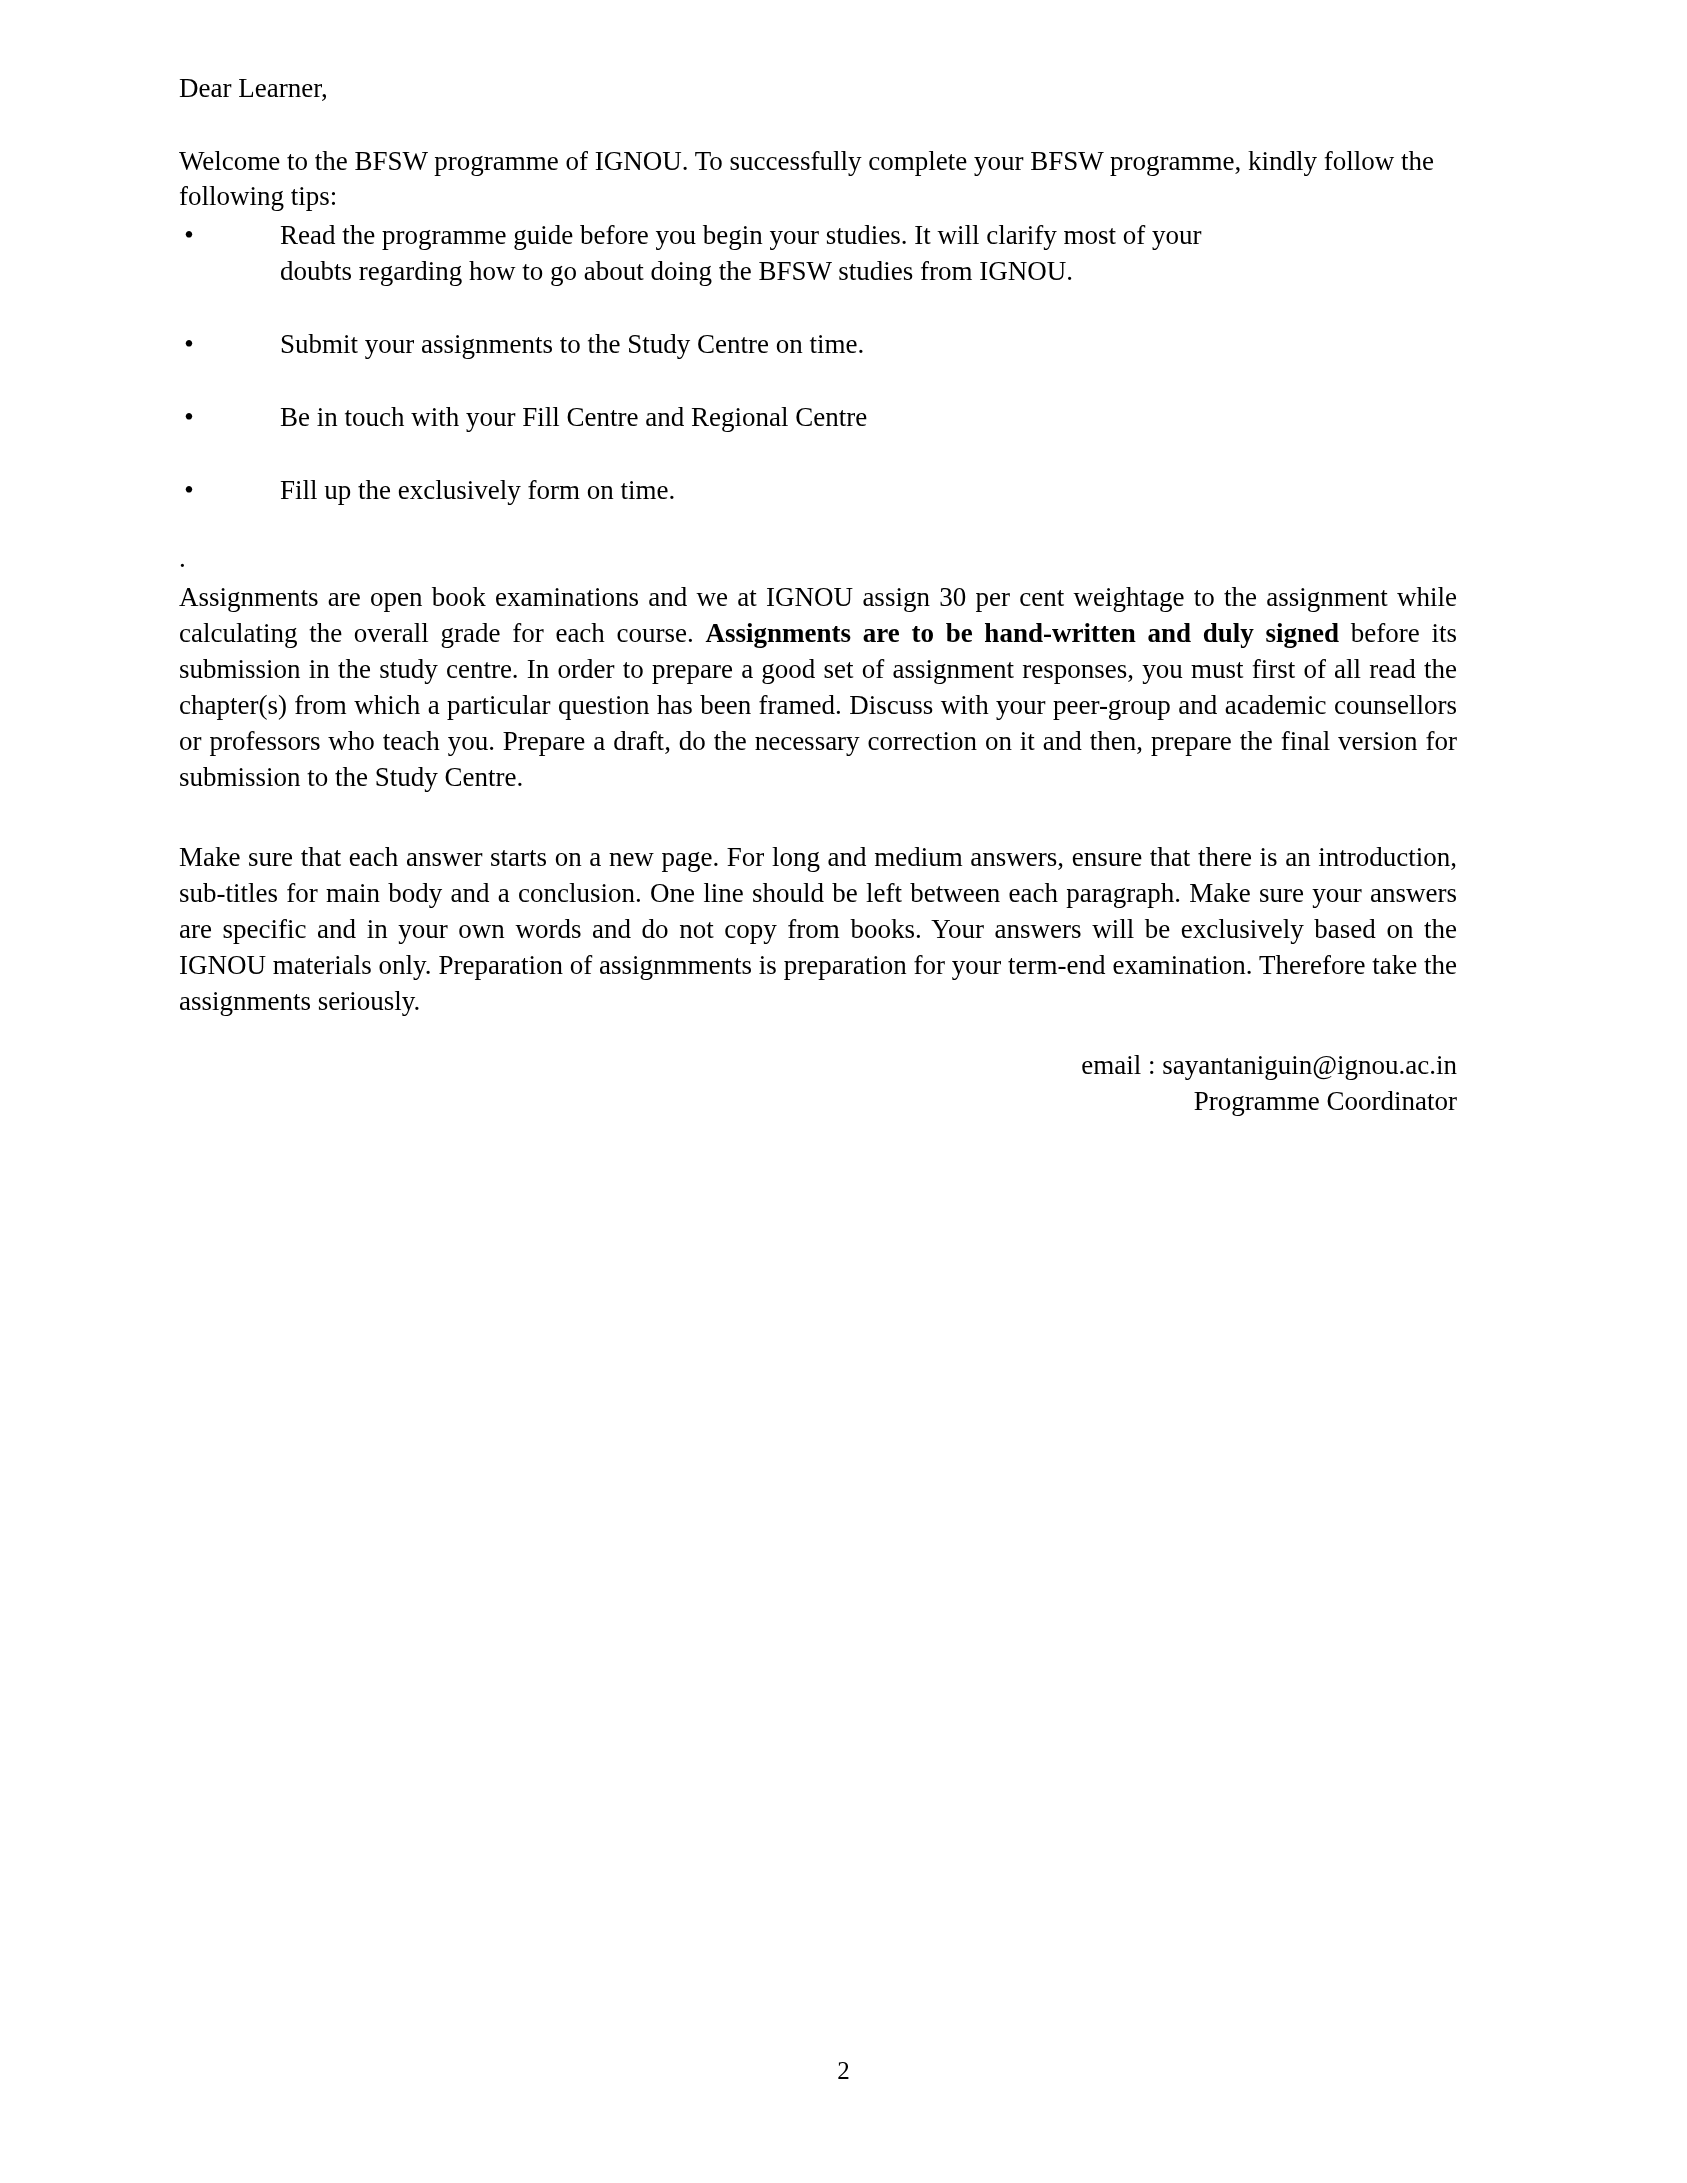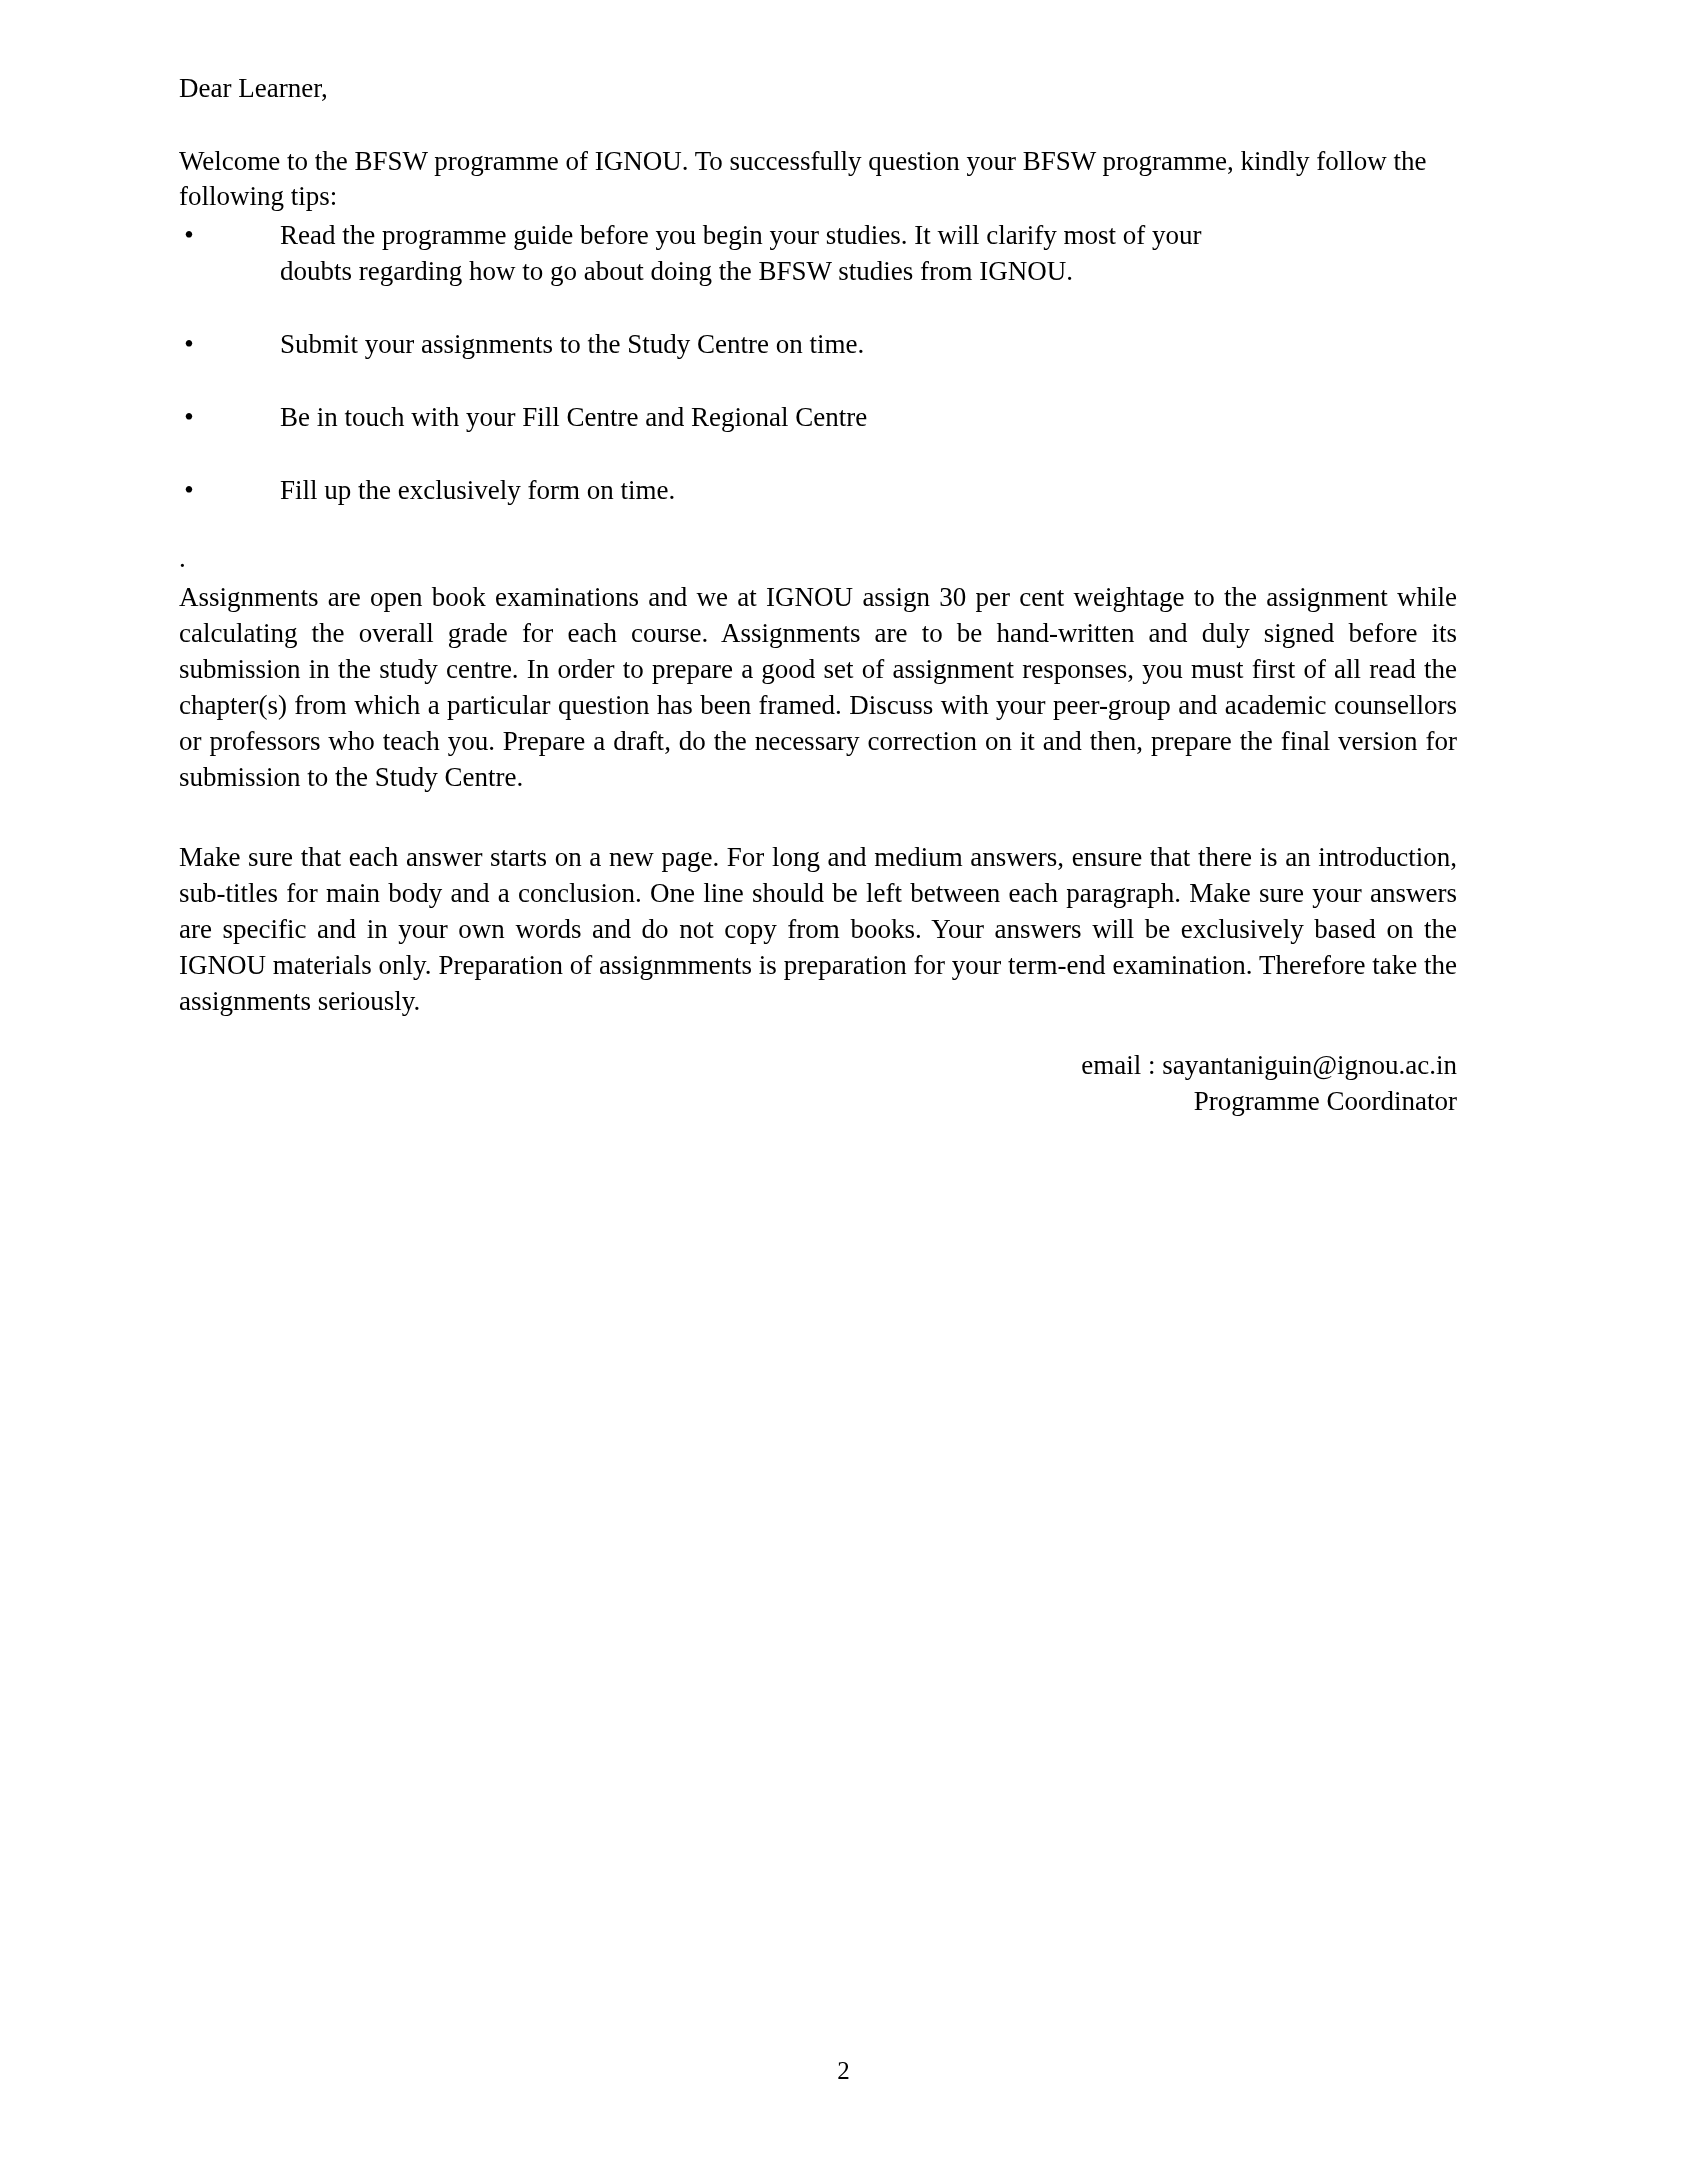--- a/index.html
+++ b/index.html
@@ -68,21 +68,21 @@
     font-size: 27px;
     line-height: 1.335;
     text-align: justify;
     text-justify: inter-word;
     margin: 10.6px 0 0 0;
   }
   .para.second {
     margin-top: 44px;
   }
   .para b {
-    font-weight: normal;
+    font-weight: bold;
   }
   .signature {
     margin-top: 29px;
     text-align: right;
     font-size: 27px;
     line-height: 1.33;
   }
   .signature div {
     white-space: nowrap;
   }
@@ -98,21 +98,21 @@
 </style>
 </head>
 <body>
 
 <div class="page">
 
   <div class="content">
 
     <p class="greeting">Dear Learner,</p>
 
-    <p class="intro">Welcome to the BFSW programme of IGNOU. To successfully question your BFSW programme, kindly follow the following tips:</p>
+    <p class="intro">Welcome to the BFSW programme of IGNOU. To successfully complete your BFSW programme, kindly follow the following tips:</p>
 
     <ul class="tips">
       <li>
         <span class="bullet">•</span>
         <span>Read the programme guide before you begin your studies. It will clarify most of your doubts regarding how to go about doing the BFSW studies from IGNOU.</span>
       </li>
       <li>
         <span class="bullet">•</span>
         <span>Submit your assignments to the Study Centre on time.</span>
       </li>

